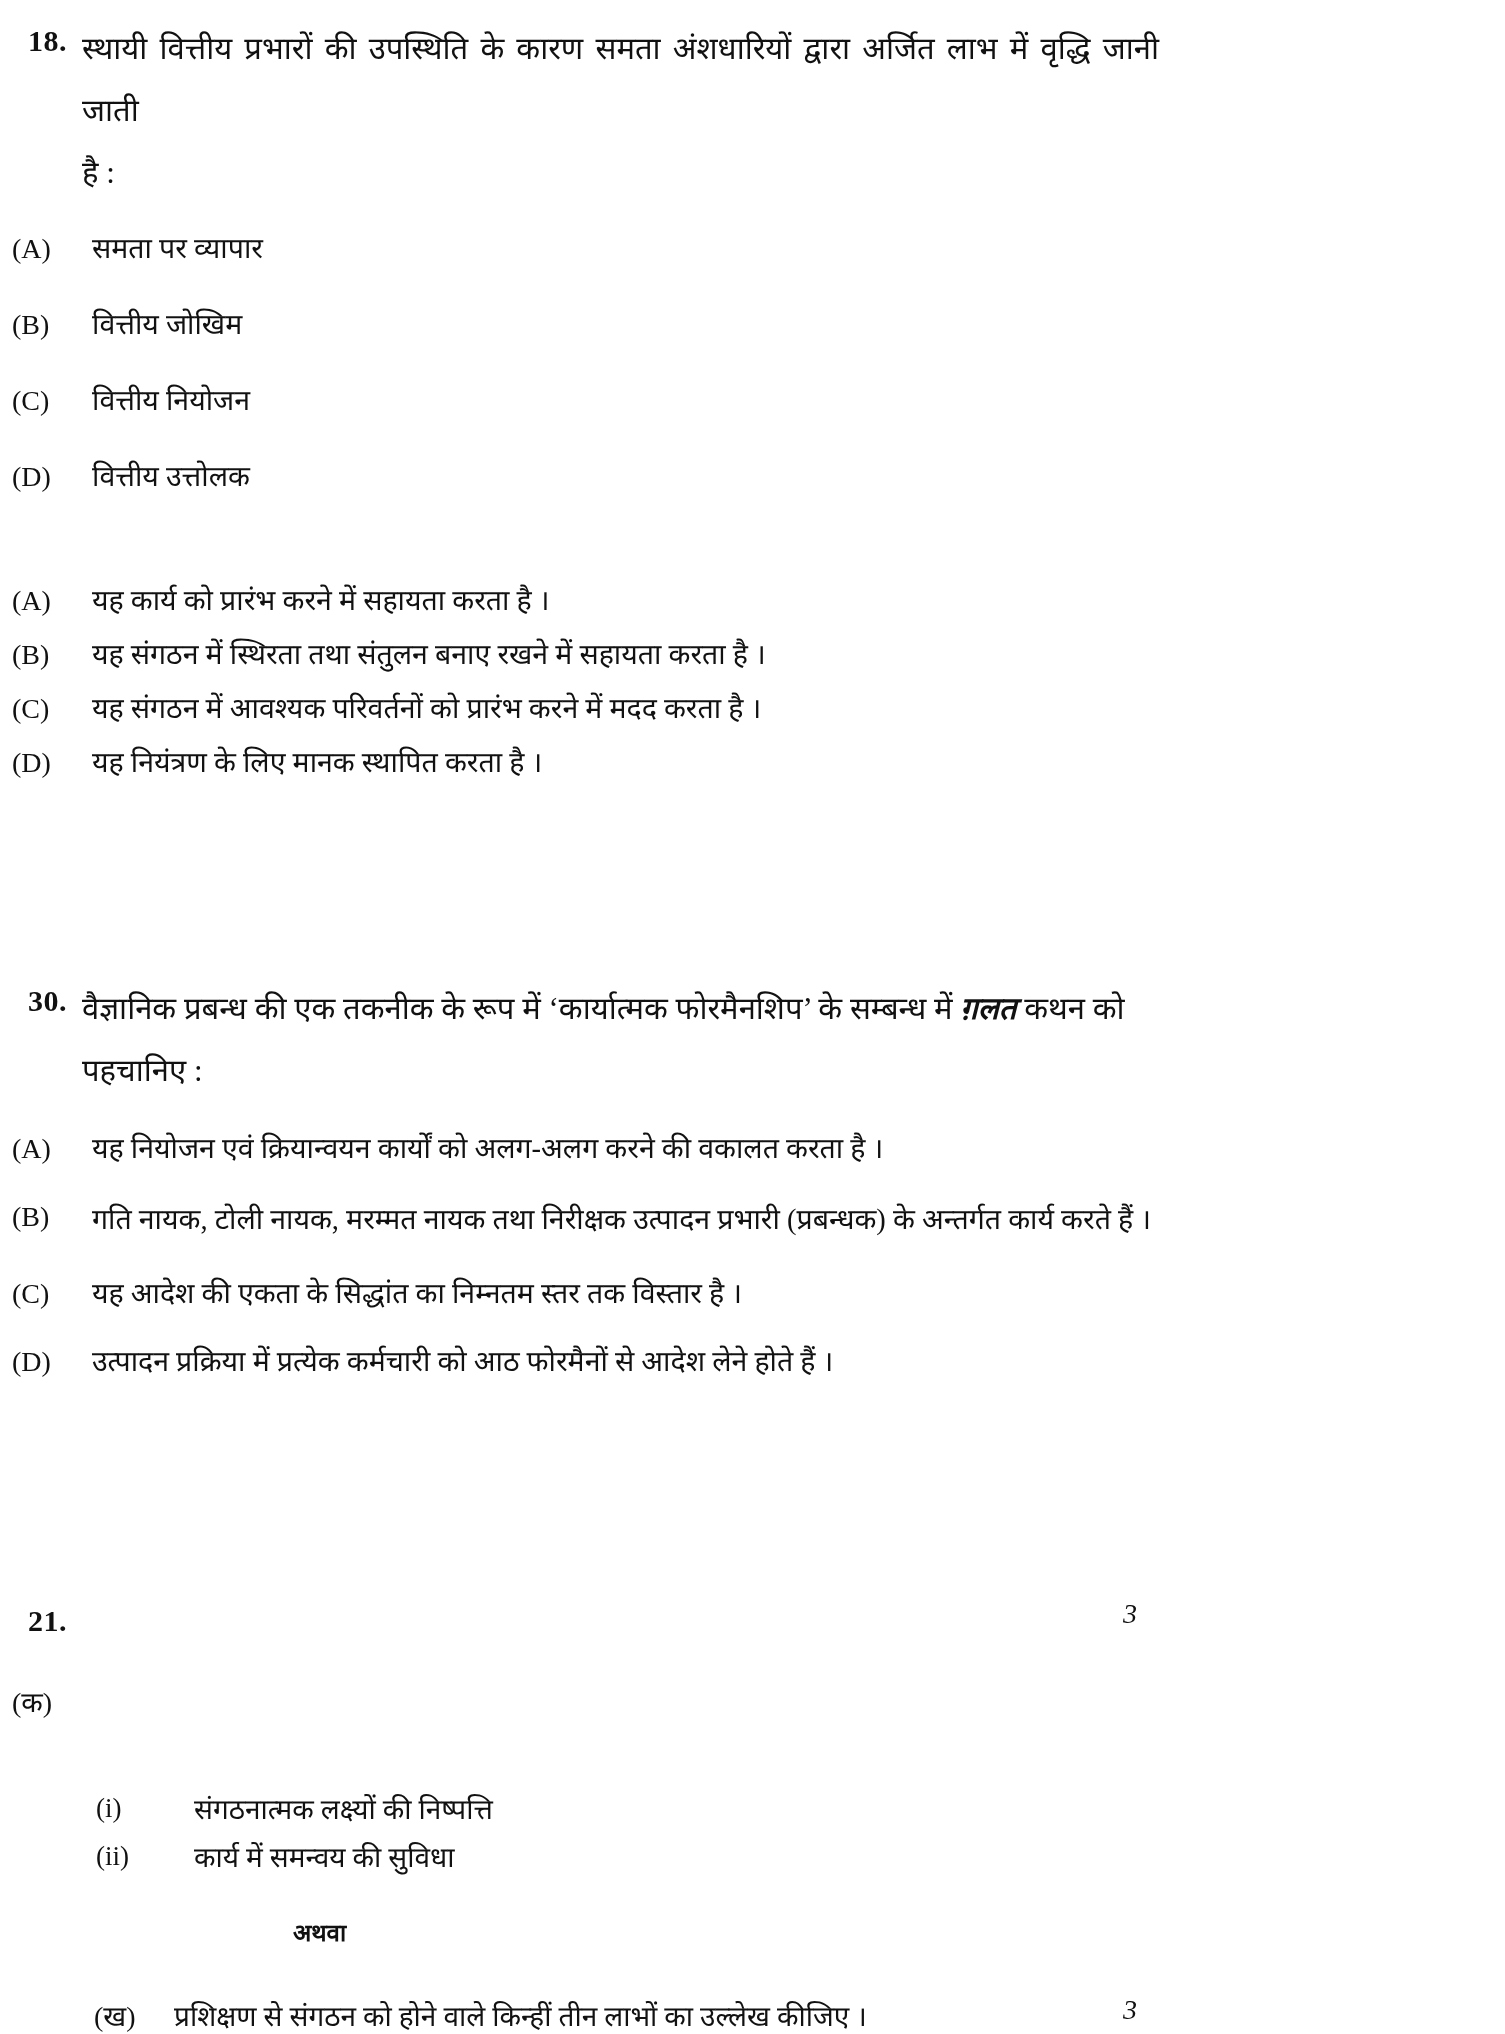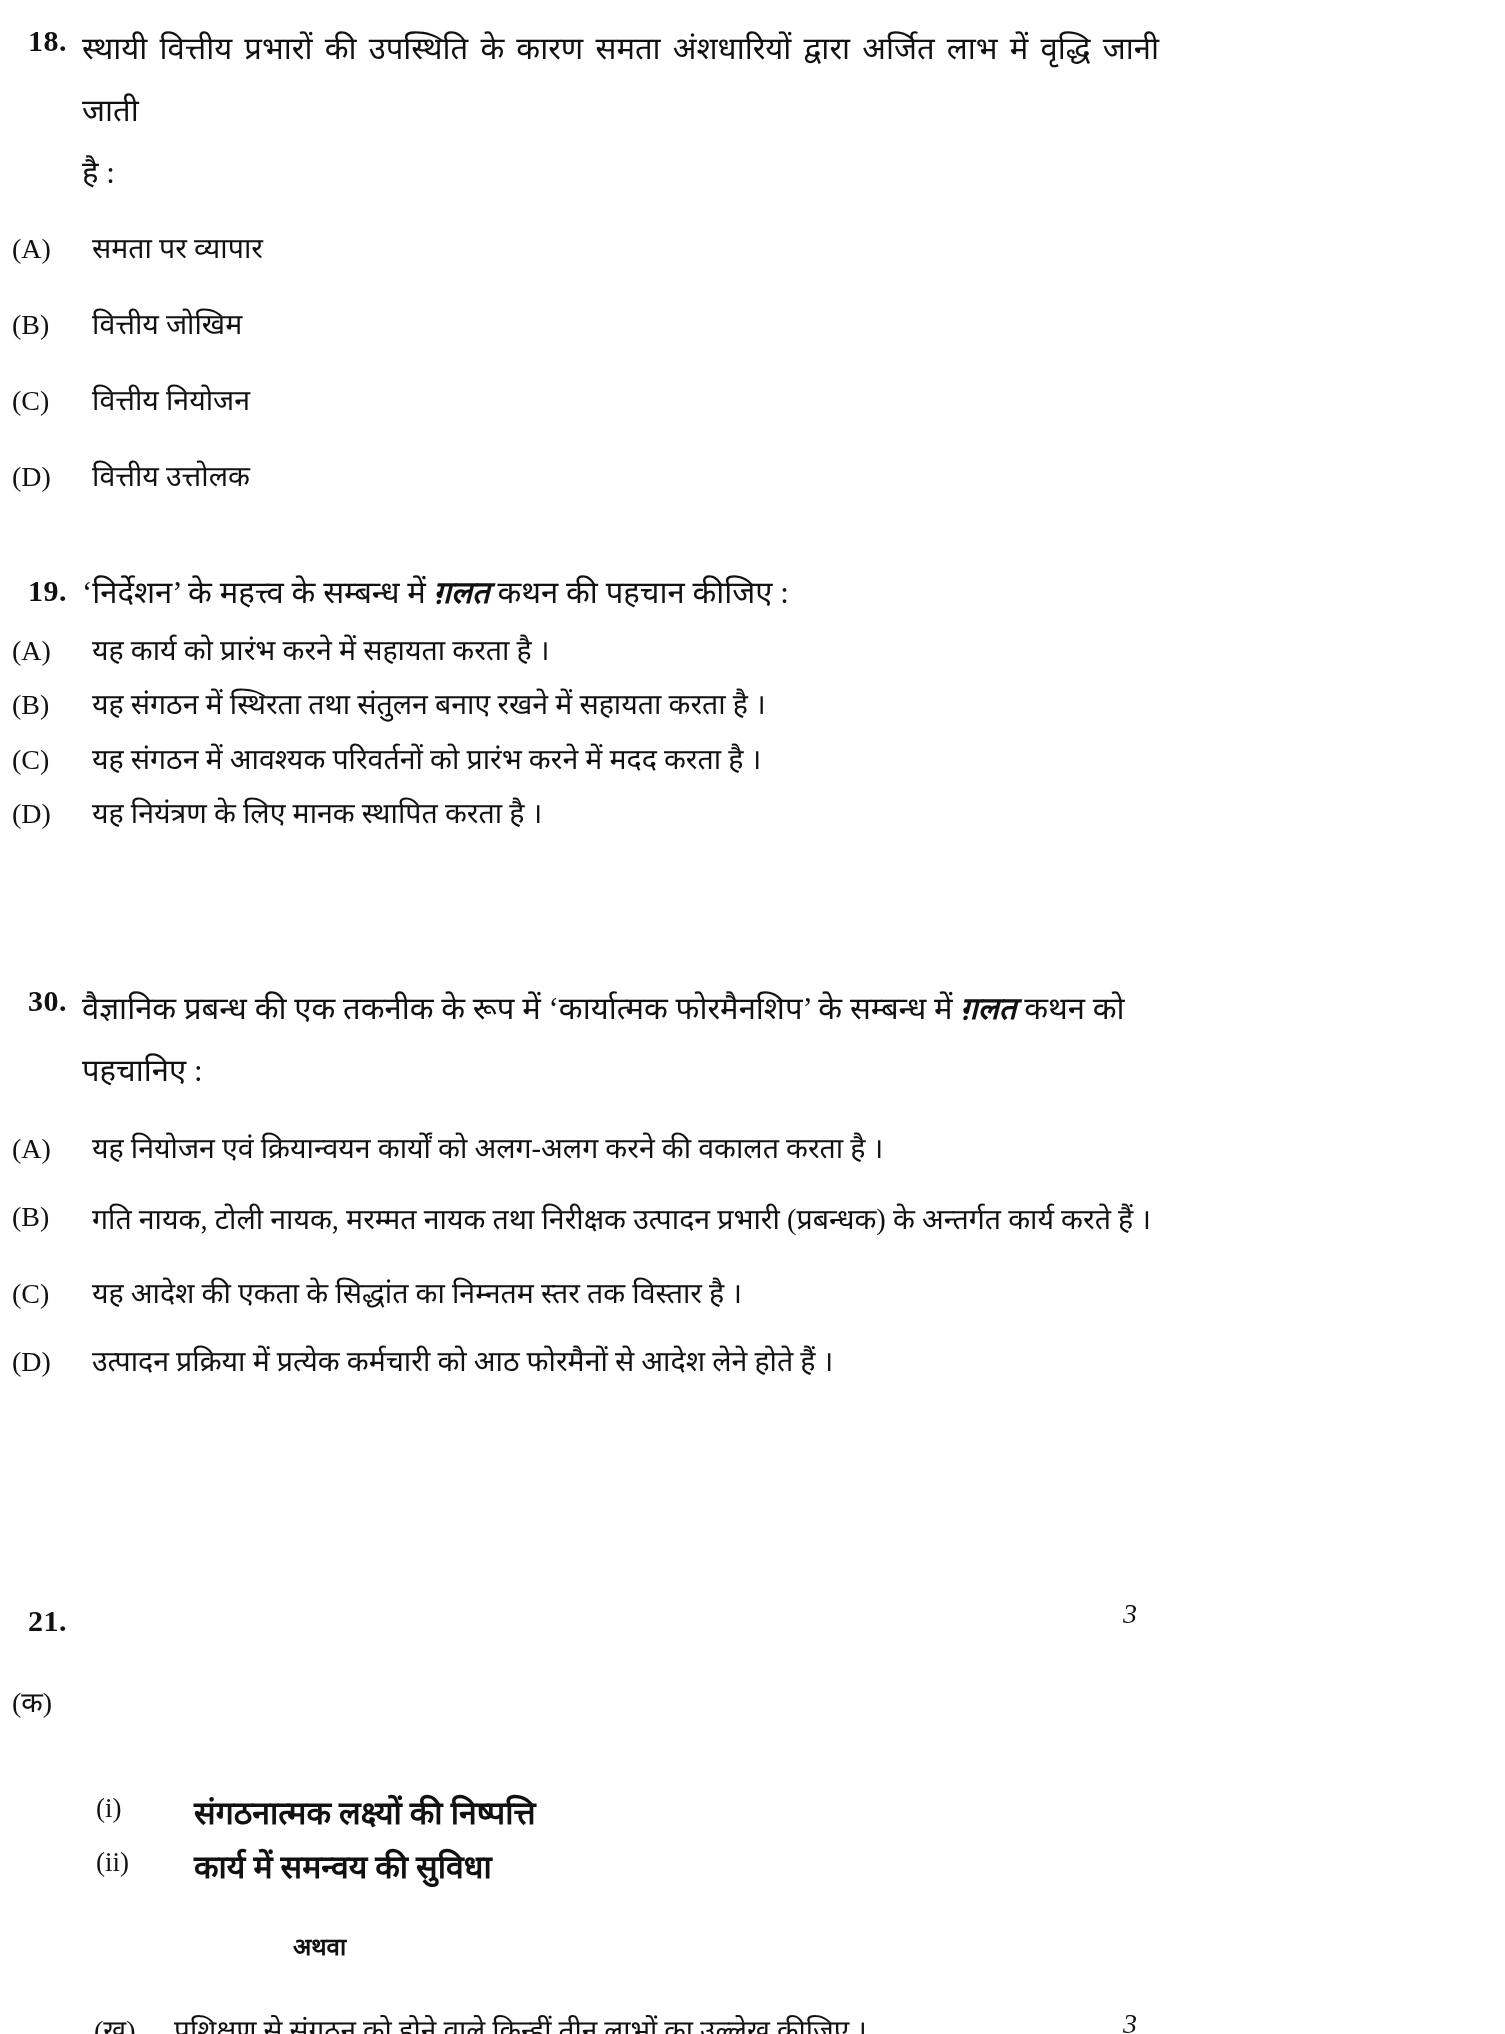--- a/index.html
+++ b/index.html
@@ -89,23 +89,22 @@
     align-items: flex-start;
     padding-left: 96px;
   }
   .sub-label {
     flex: 0 0 98px;
     font-size: 27px;
     line-height: 1.7;
   }
   .sub-text {
     flex: 1 1 auto;
-    font-size: 32px;
+    font-size: 28px;
     line-height: 1.7;
-    font-weight: bold;
   }
 
   
   .marks {
     position: absolute;
     right: 22px;
     font-style: italic;
     font-size: 28px;
     font-family: "Liberation Serif", "DejaVu Serif", serif;
   }
@@ -155,26 +154,20 @@
         <div class="opt-text">वित्तीय नियोजन</div>
       </div>
       <div class="opt">
         <div class="opt-label">(D)</div>
         <div class="opt-text">वित्तीय उत्तोलक</div>
       </div>
     </div>
   </div>
 
   <div class="question blk19">
-    <div class="qrow">
-      <div class="qnum">19.</div>
-      <div class="qbody">
-        <span>‘निर्देशन’ के महत्त्व के सम्बन्ध में </span><span class="emph">ग़लत</span><span> कथन की पहचान कीजिए :</span>
-      </div>
-    </div>
 
     <div class="opts opt-gap-sm" style="margin-top:10px;">
       <div class="opt">
         <div class="opt-label">(A)</div>
         <div class="opt-text">यह कार्य को प्रारंभ करने में सहायता करता है ।</div>
       </div>
       <div class="opt">
         <div class="opt-label">(B)</div>
         <div class="opt-text">यह संगठन में स्थिरता तथा संतुलन बनाए रखने में सहायता करता है ।</div>
       </div>

